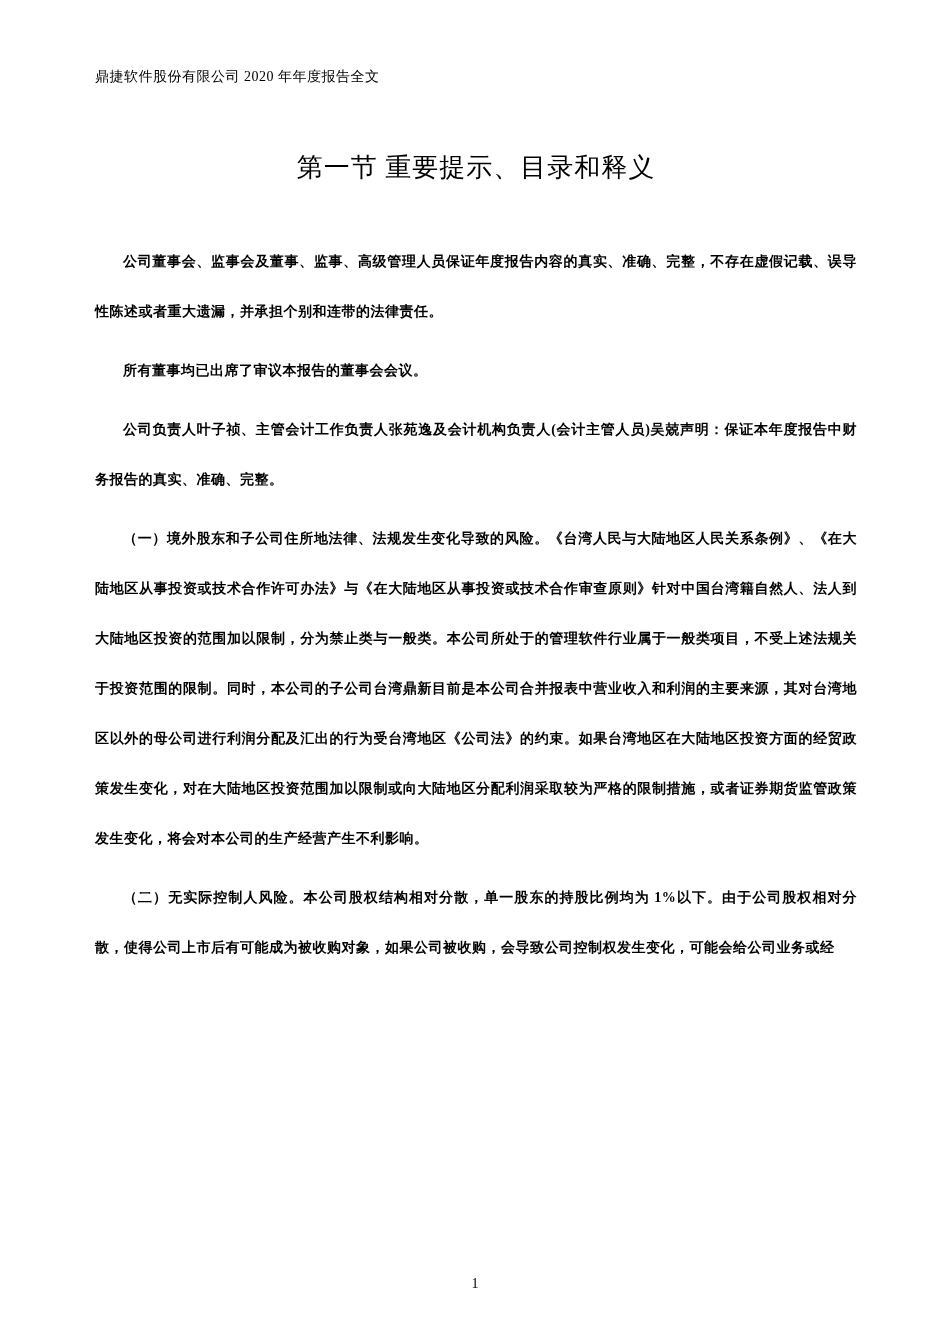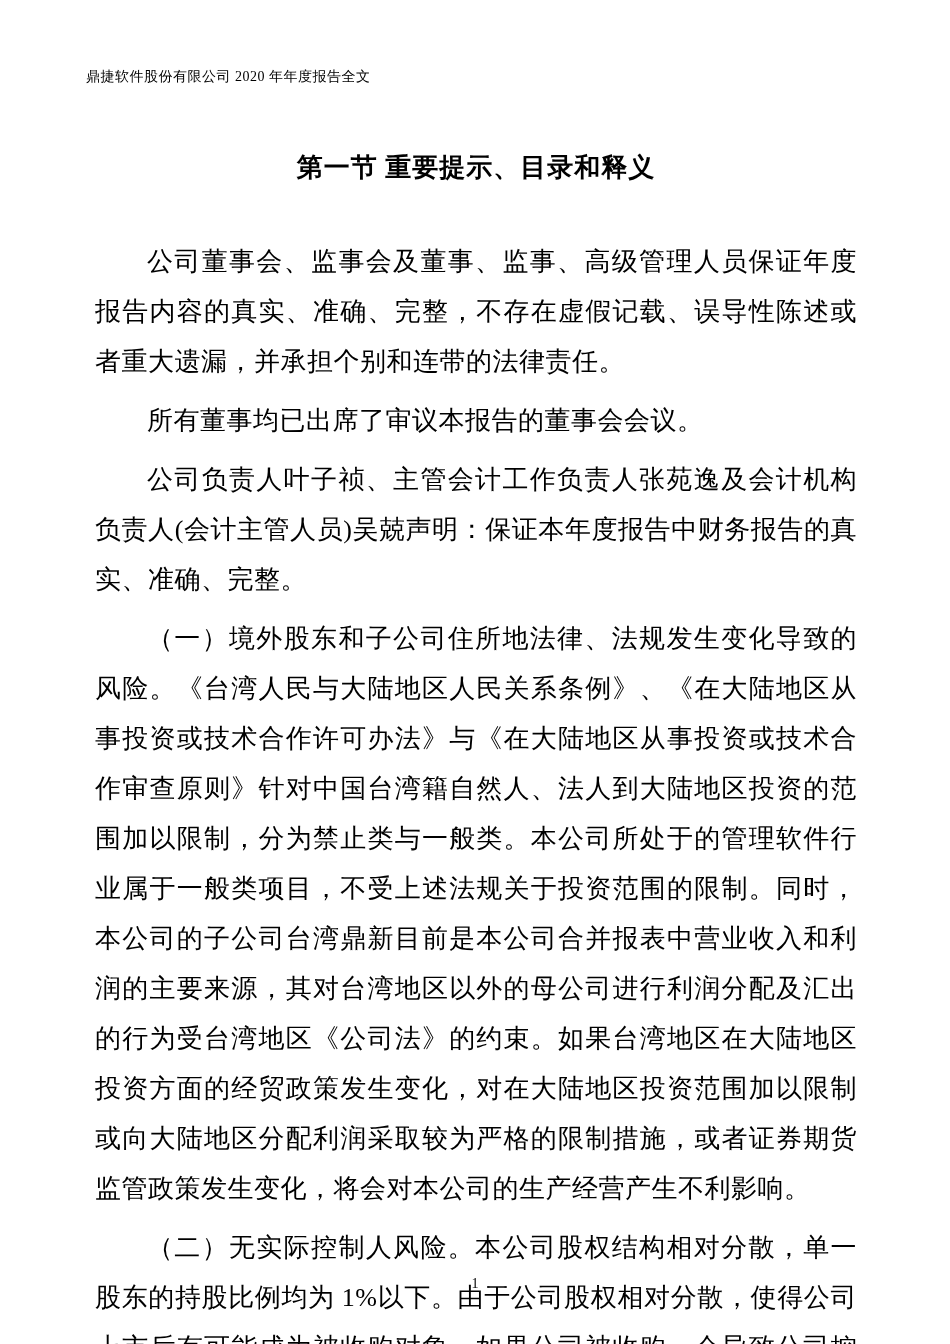--- a/index.html
+++ b/index.html
@@ -12,47 +12,47 @@
       position: relative;
       width: 950px;
       height: 1344px;
       margin: 0 auto;
       background: #ffffff;
       overflow: hidden;
     }
     .doc-header {
       position: absolute;
       top: 68px;
-      left: 86px;
+      left: 95px;
       font-size: 14px;
       letter-spacing: 0.5px;
       color: #000000;
     }
     .doc-body {
       position: absolute;
       top: 150px;
       left: 95px;
       width: 762px;
     }
     .doc-title {
       text-align: center;
       font-size: 26px;
-      font-weight: bold;
+      font-weight: normal;
       letter-spacing: 1px;
       margin-bottom: 52px;
     }
     .doc-paragraphs p {
-      font-size: 26px;
+      font-size: 14px;
       line-height: 50px;
       text-indent: 2em;
       text-align: justify;
       text-justify: inter-ideograph;
       letter-spacing: 0.5px;
       margin-bottom: 9px;
-      font-weight: 400;
+      font-weight: 700;
     }
     .doc-footer {
       position: absolute;
       bottom: 52px;
       left: 0;
       width: 100%;
       text-align: center;
       font-size: 14px;
     }
   </style>

